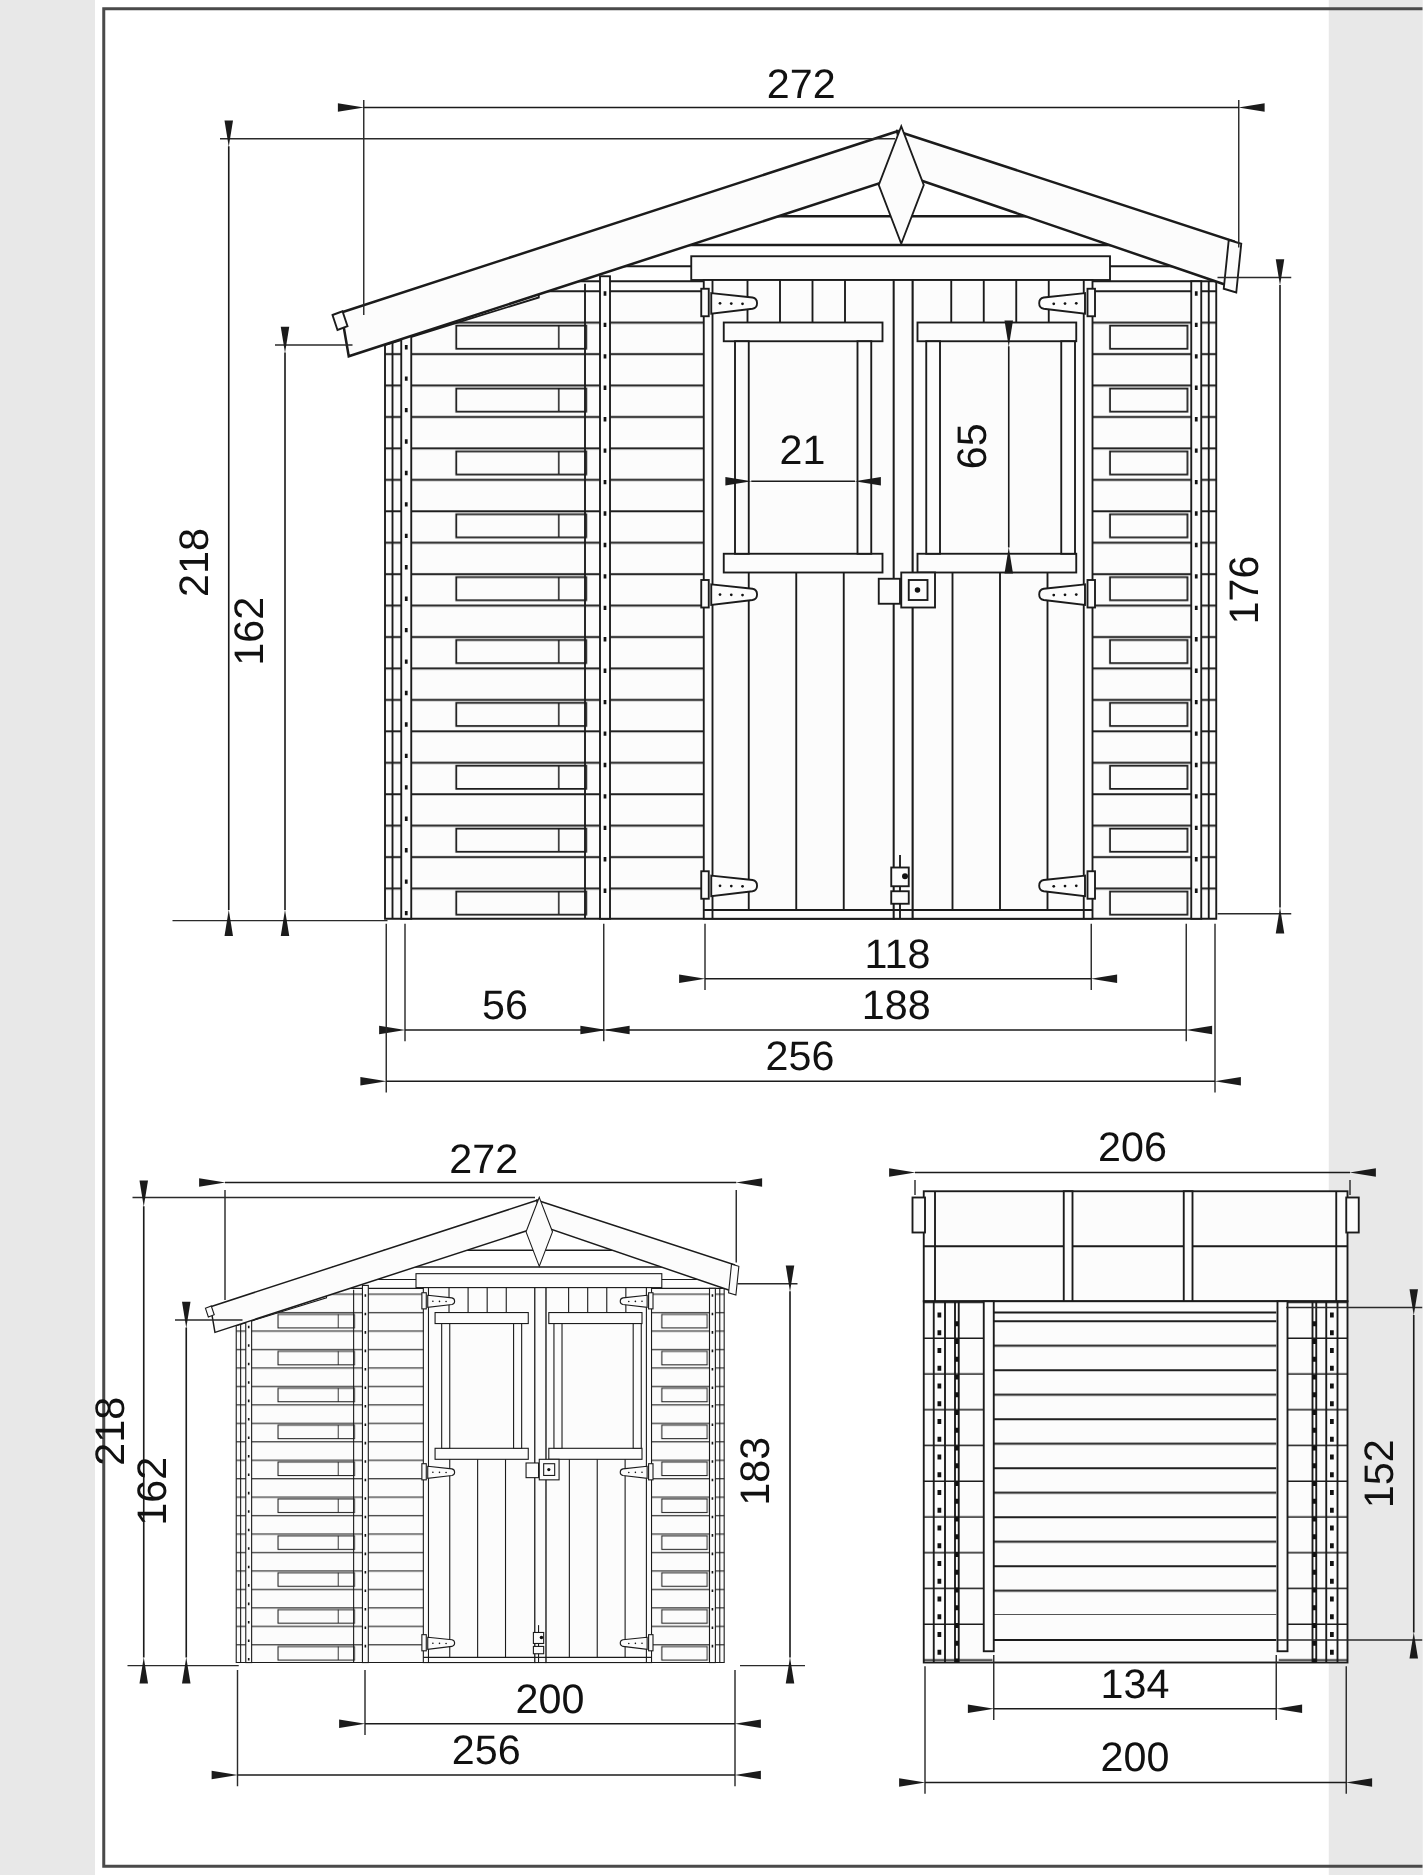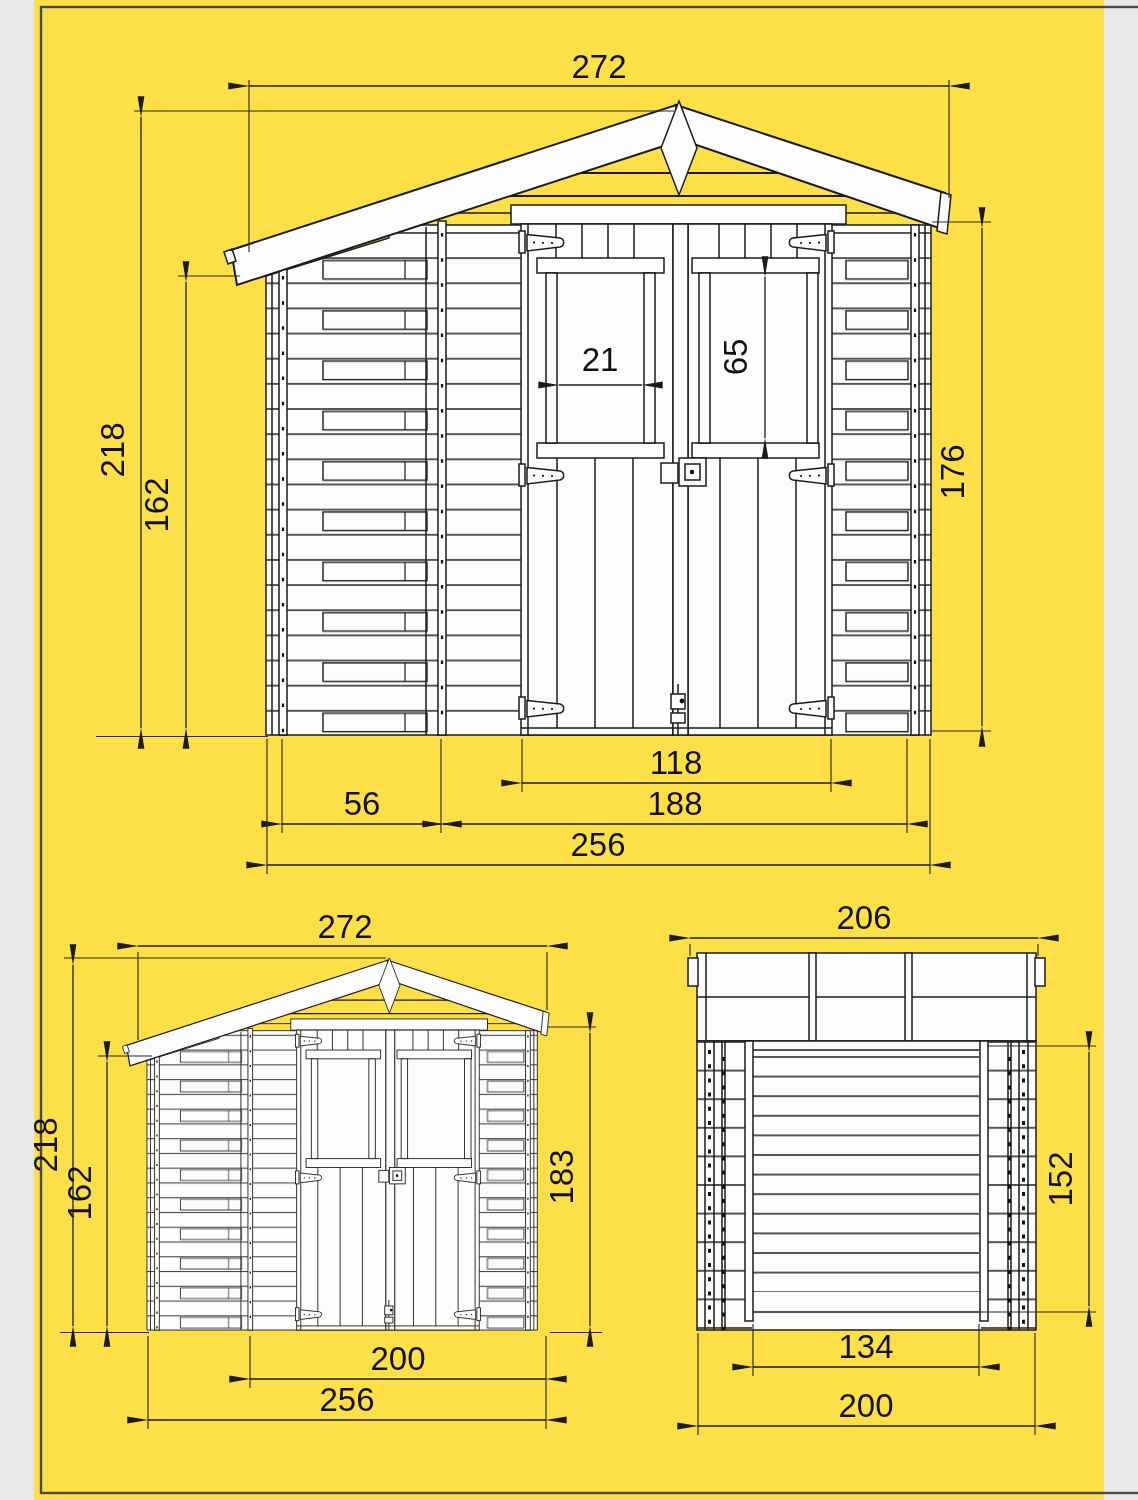--- a/index.html
+++ b/index.html
@@ -1,18 +1,18 @@
 <!DOCTYPE html>
 <html><head>
 <meta charset="utf-8">
 <style>
   html,body{margin:0;padding:0;background:#e8e8e8;}
   .sheet{
-    width:1070px;height:1500px;position:relative;margin:0 auto;
-    background:#fde047;font-family:"Liberation Sans", sans-serif;
+    width:987px;height:1500px;position:relative;margin:0 auto;
+    background:#ffffff;font-family:"Liberation Sans", sans-serif;
   }
   svg{display:block;width:1138px;height:1500px;}
   .st{stroke:#1b1b1b;fill:none;stroke-width:1.5;}
   .stk{stroke:#1b1b1b;fill:none;stroke-width:2.1;}
   .wht{fill:#fcfcfc;stroke:#1b1b1b;stroke-width:1.5;}
   .whtk{fill:#fcfcfc;stroke:#1b1b1b;stroke-width:2;}
   .ext{stroke:#2a2a2a;stroke-width:1.15;fill:none;}
   .dim{stroke:#1b1b1b;stroke-width:1.3;fill:none;}
   .dash{stroke:#111;stroke-width:2.2;fill:none;stroke-dasharray:3.5 21.65;}
   .ndash{stroke:#111;stroke-width:3;fill:none;stroke-dasharray:4 10.2;}

